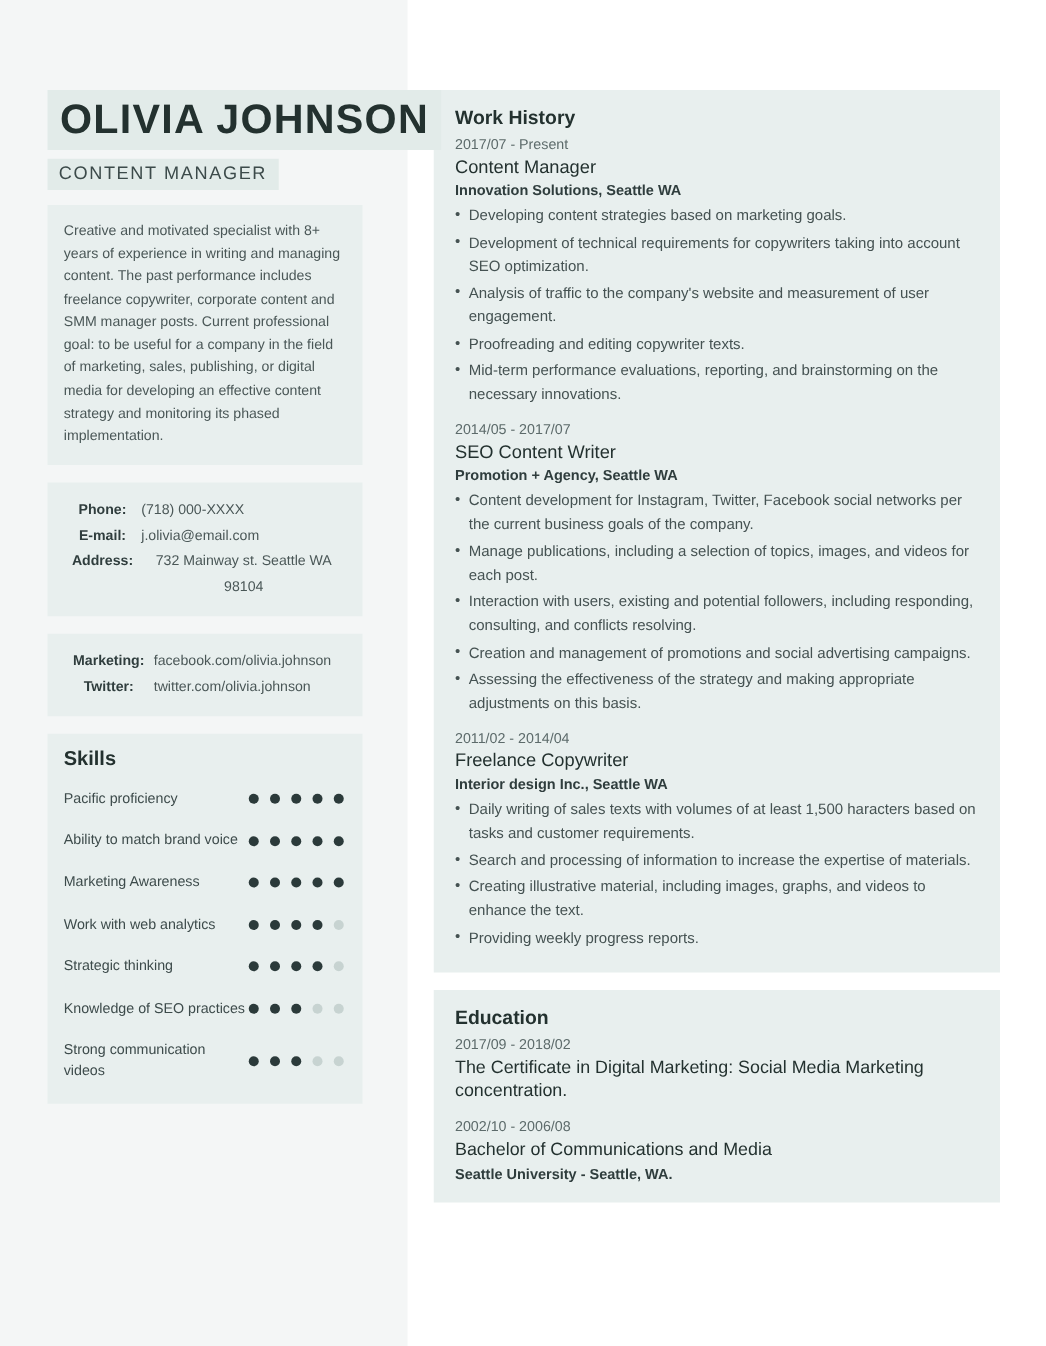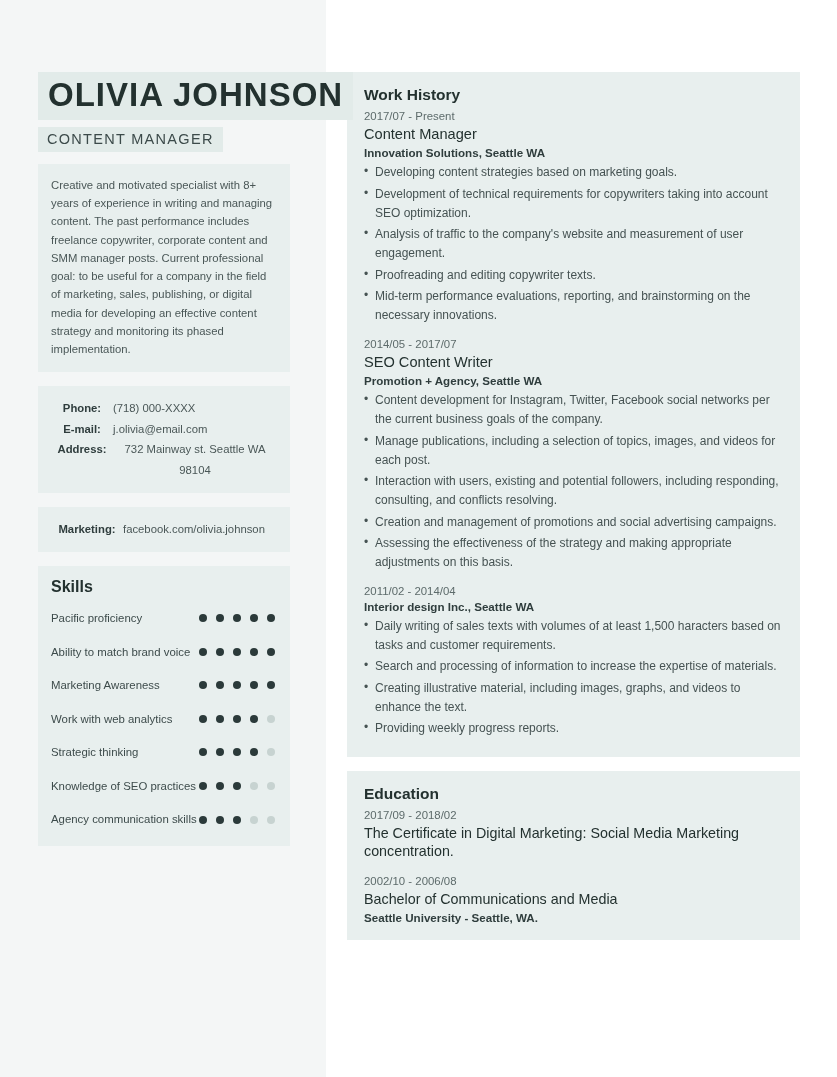--- a/index.html
+++ b/index.html
@@ -235,20 +235,24 @@
         <span class="lbl">Address:</span>
         <span class="val">732 Mainway st. Seattle WA 98104</span>
       </div>
     </div>
 
     <div class="social-box">
       <div class="contact-row">
         <span class="lbl">Marketing:</span>
         <span class="val">facebook.com/olivia.johnson</span>
       </div>
+      <div class="contact-row">
+        <span class="lbl">Twitter:</span>
+        <span class="val">twitter.com/olivia.johnson</span>
+      </div>
     </div>
 
     <div class="skills-box">
       <div class="skills-heading">Skills</div>
 
       <div class="skill-row">
         <div class="skill-name">Pacific proficiency</div>
         <div class="dots">
           <span class="dot"></span>
           <span class="dot"></span>
@@ -307,21 +311,21 @@
         <div class="dots">
           <span class="dot"></span>
           <span class="dot"></span>
           <span class="dot"></span>
           <span class="dot off"></span>
           <span class="dot off"></span>
         </div>
       </div>
 
       <div class="skill-row">
-        <div class="skill-name">Agency communication skills</div>
+        <div class="skill-name">Strong communication videos</div>
         <div class="dots">
           <span class="dot"></span>
           <span class="dot"></span>
           <span class="dot"></span>
           <span class="dot off"></span>
           <span class="dot off"></span>
         </div>
       </div>
 
     </div>
@@ -353,20 +357,21 @@
           <li>Content development for Instagram, Twitter, Facebook social networks per the current business goals of the company.</li>
           <li>Manage publications, including a selection of topics, images, and videos for each post.</li>
           <li>Interaction with users, existing and potential followers, including responding, consulting, and conflicts resolving.</li>
           <li>Creation and management of promotions and social advertising campaigns.</li>
           <li>Assessing the effectiveness of the strategy and making appropriate adjustments on this basis.</li>
         </ul>
       </div>
 
       <div class="entry">
         <div class="entry-date">2011/02 - 2014/04</div>
+        <div class="entry-role">Freelance Copywriter</div>
         <div class="entry-org">Interior design Inc., Seattle WA</div>
         <ul class="bullets">
           <li>Daily writing of sales texts with volumes of at least 1,500 haracters based on tasks and customer requirements.</li>
           <li>Search and processing of information to increase the expertise of materials.</li>
           <li>Creating illustrative material, including images, graphs, and videos to enhance the text.</li>
           <li>Providing weekly progress reports.</li>
         </ul>
       </div>
     </div>
 

